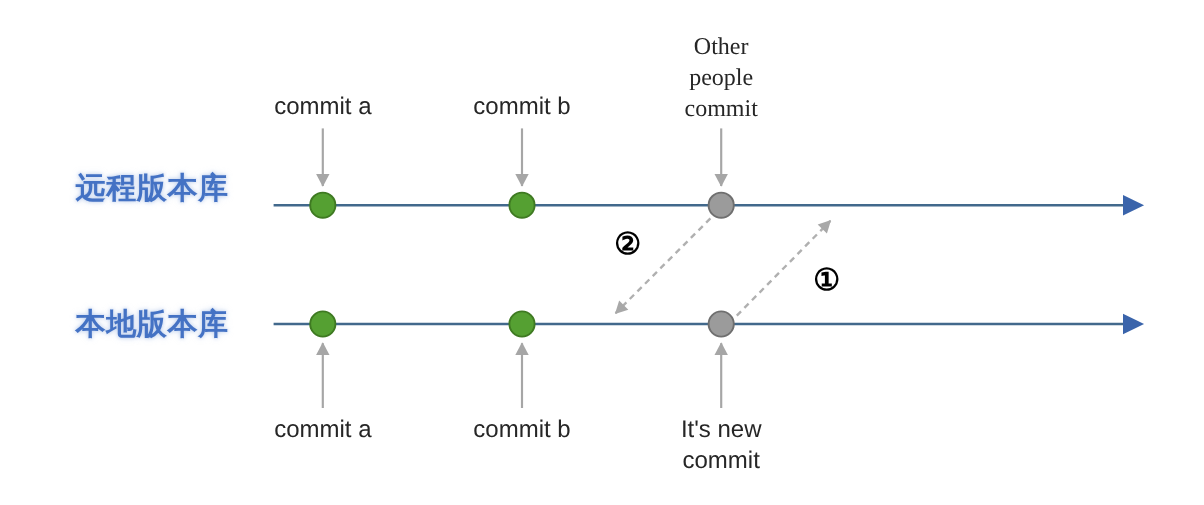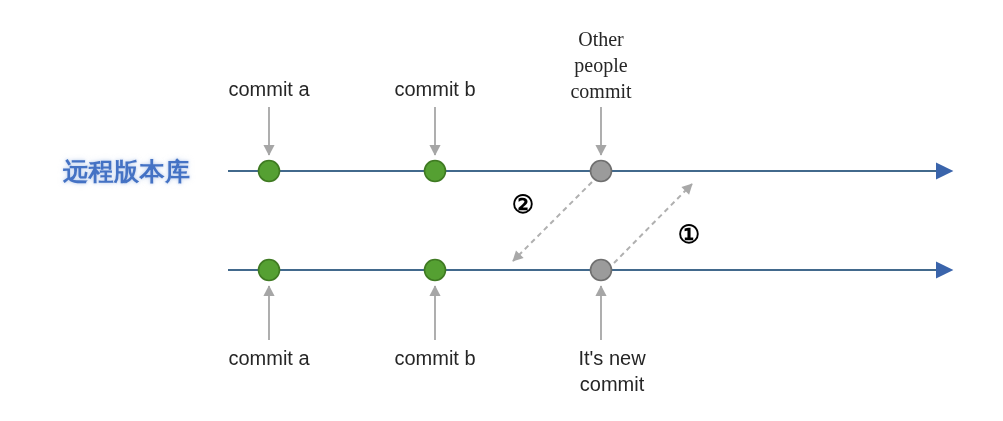--- a/index.html
+++ b/index.html
@@ -27,41 +27,41 @@
   .lane-label {
     position: absolute;
     font-family: "Liberation Sans", "DejaVu Sans", sans-serif;
     font-weight: bold;
     font-size: 25px;
     color: #4472c4;
     letter-spacing: 0.5px;
     white-space: nowrap;
     text-shadow: 0 0 3px rgba(180,200,235,0.95), 0 0 6px rgba(200,215,240,0.7);
   }
-  #label-remote { left: 63px; top: 155px; }
+  #label-remote { left: 63px; top: 140px; }
   #label-local  { left: 63px; top: 253px; }
 
   .commit-label {
     position: absolute;
     font-family: "Liberation Sans", "DejaVu Sans", sans-serif;
     font-size: 20px;
     color: #262626;
     line-height: 26px;
     text-align: center;
     white-space: pre-line;
   }
   .commit-label.centered {
     transform: translateX(-50%);
   }
   #lbl-top-a   { left: 269px; top: 76px; }
   #lbl-top-b   { left: 435px; top: 76px; }
   #lbl-top-c   { left: 601px; top: 26px; font-family: Liberation Serif, serif; }
   #lbl-bot-a   { left: 269px; top: 345px; }
   #lbl-bot-b   { left: 435px; top: 345px; }
-  #lbl-bot-c   { left: 601px; top: 345px; margin-left: 11px; }
+  #lbl-bot-c   { left: 601px; top: 345px; }
 
   .step-badge {
     position: absolute;
     font-family: "Liberation Serif", "DejaVu Serif", serif;
     font-size: 25px;
     font-weight: bold;
     color: #000000;
     width: 34px;
     height: 34px;
     line-height: 34px;
@@ -125,20 +125,21 @@
 
     <g>
       <circle cx="269" cy="270" r="10.5" fill="#55a032" stroke="#3f7a22" stroke-width="1.6"></circle>
       <circle cx="435" cy="270" r="10.5" fill="#55a032" stroke="#3f7a22" stroke-width="1.6"></circle>
       <circle cx="601" cy="270" r="10.5" fill="#9b9b9b" stroke="#6f6f6f" stroke-width="1.6"></circle>
     </g>
   </svg>
 
   <div class="lane-label" id="label-remote">远程版本库</div>
 
+  <div class="lane-label" id="label-local">本地版本库</div>
 
   <div class="commit-label centered" id="lbl-top-a">commit a</div>
 
   <div class="commit-label centered" id="lbl-top-b">commit b</div>
 
   <div class="commit-label centered" id="lbl-top-c">Other
 people
 commit</div>
 
   <div class="commit-label centered" id="lbl-bot-a">commit a</div>

